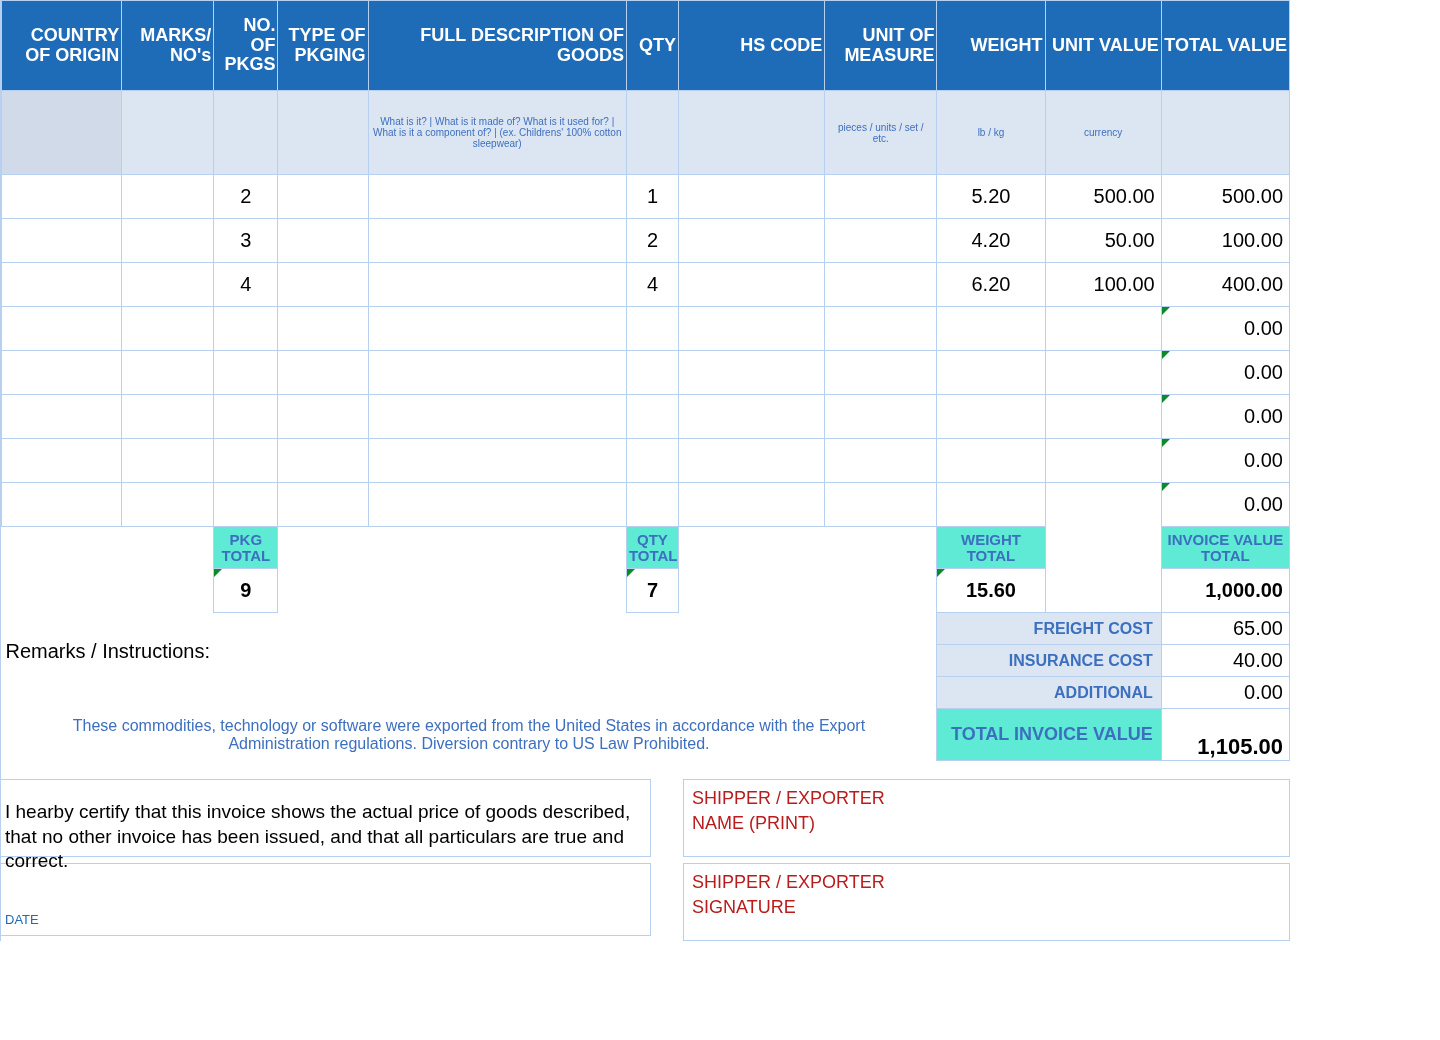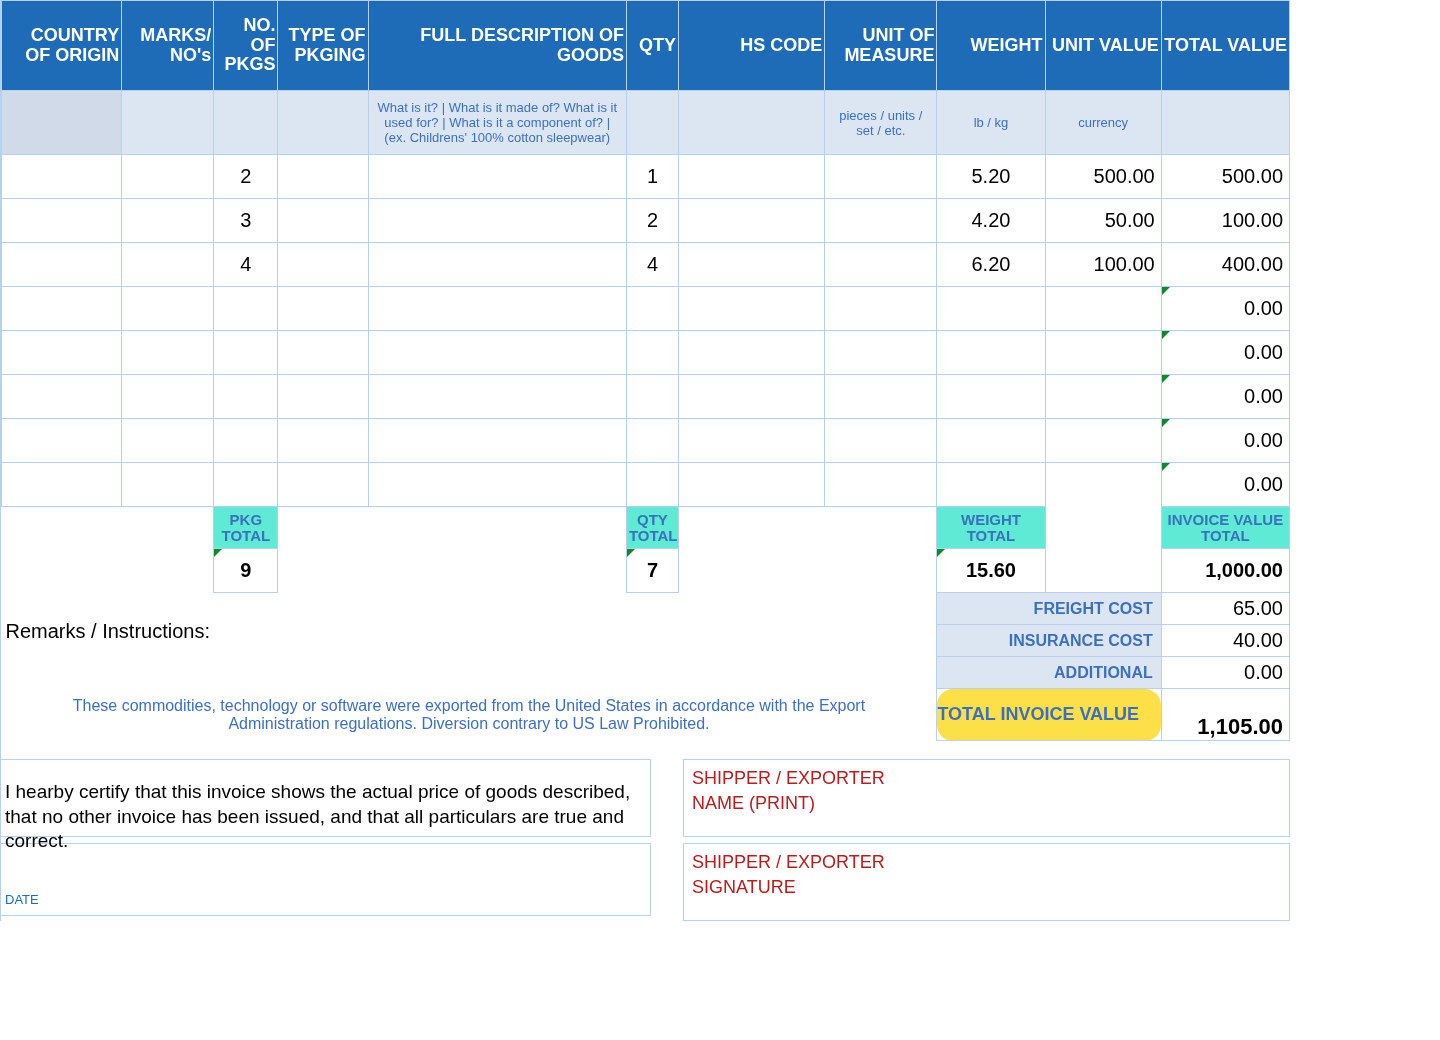--- a/index.html
+++ b/index.html
@@ -27,25 +27,25 @@
     border: 1px solid #b8d0f0;
     font-size: 18px;
     line-height: 1.1;
     padding: 4px 2px;
     height: 90px;
   }
   
   .hint td {
     background: #dce6f2;
     color: #3d6fbf;
-    font-size: 13px;
+    font-size: 10px;
     text-align: center;
     vertical-align: middle;
     border: 1px solid #b8d0f0;
-    height: 64px;
+    height: 84px;
     padding: 6px 4px;
   }
   
   .drow td {
     border: 1px solid #b8d0f0;
     height: 44px;
     vertical-align: middle;
     font-size: 20px;
     padding: 0 6px;
     position: relative;
@@ -117,28 +117,27 @@
     padding: 2px 4px 0 4px;
     margin-top: 25px;
   }
   .disclaimer {
     color: #3d6fbf;
     font-size: 16px;
     text-align: center;
     padding: 8px 40px;
   }
   .tot-inv-lab {
-    background: #fde047;
+    background: #5eead4;
     color: #3d6fbf;
     font-weight: bold;
     font-size: 18px;
-    text-align: left;
+    text-align: right;
     padding-right: 8px;
     line-height:1.05;
-    border-radius:16px;
   }
   .tot-inv-val {
     font-weight: bold;
     font-size: 22px;
     text-align: right;
     padding: 0 6px;
     vertical-align: bottom !important;
   }
   
   .sig table { border-collapse: collapse; width:100%; table-layout:fixed;}

